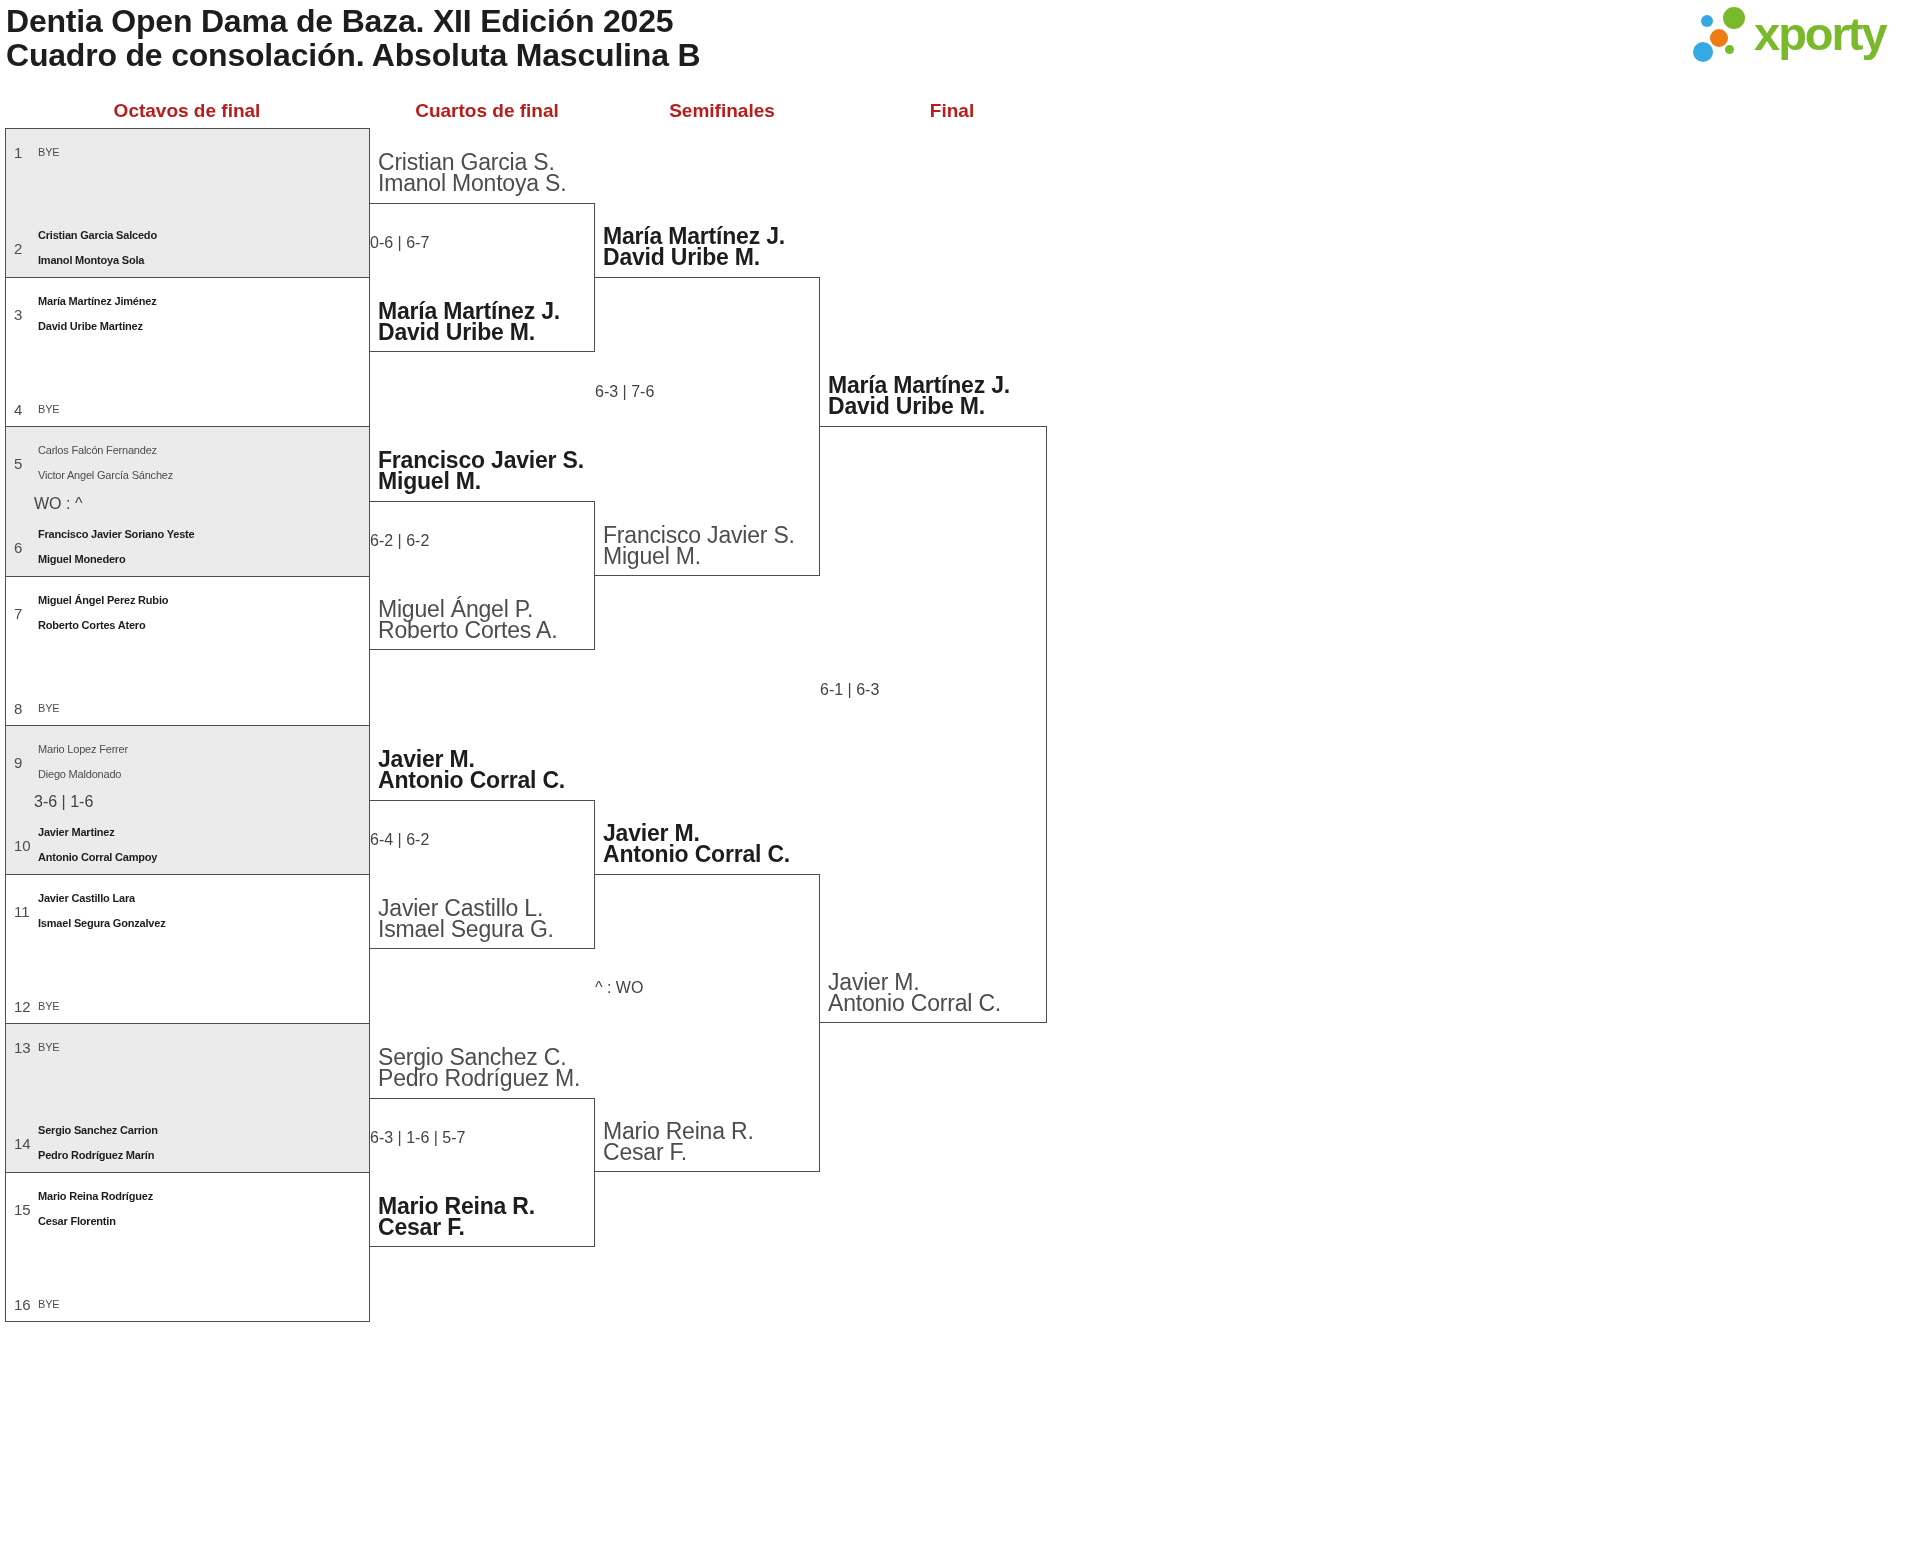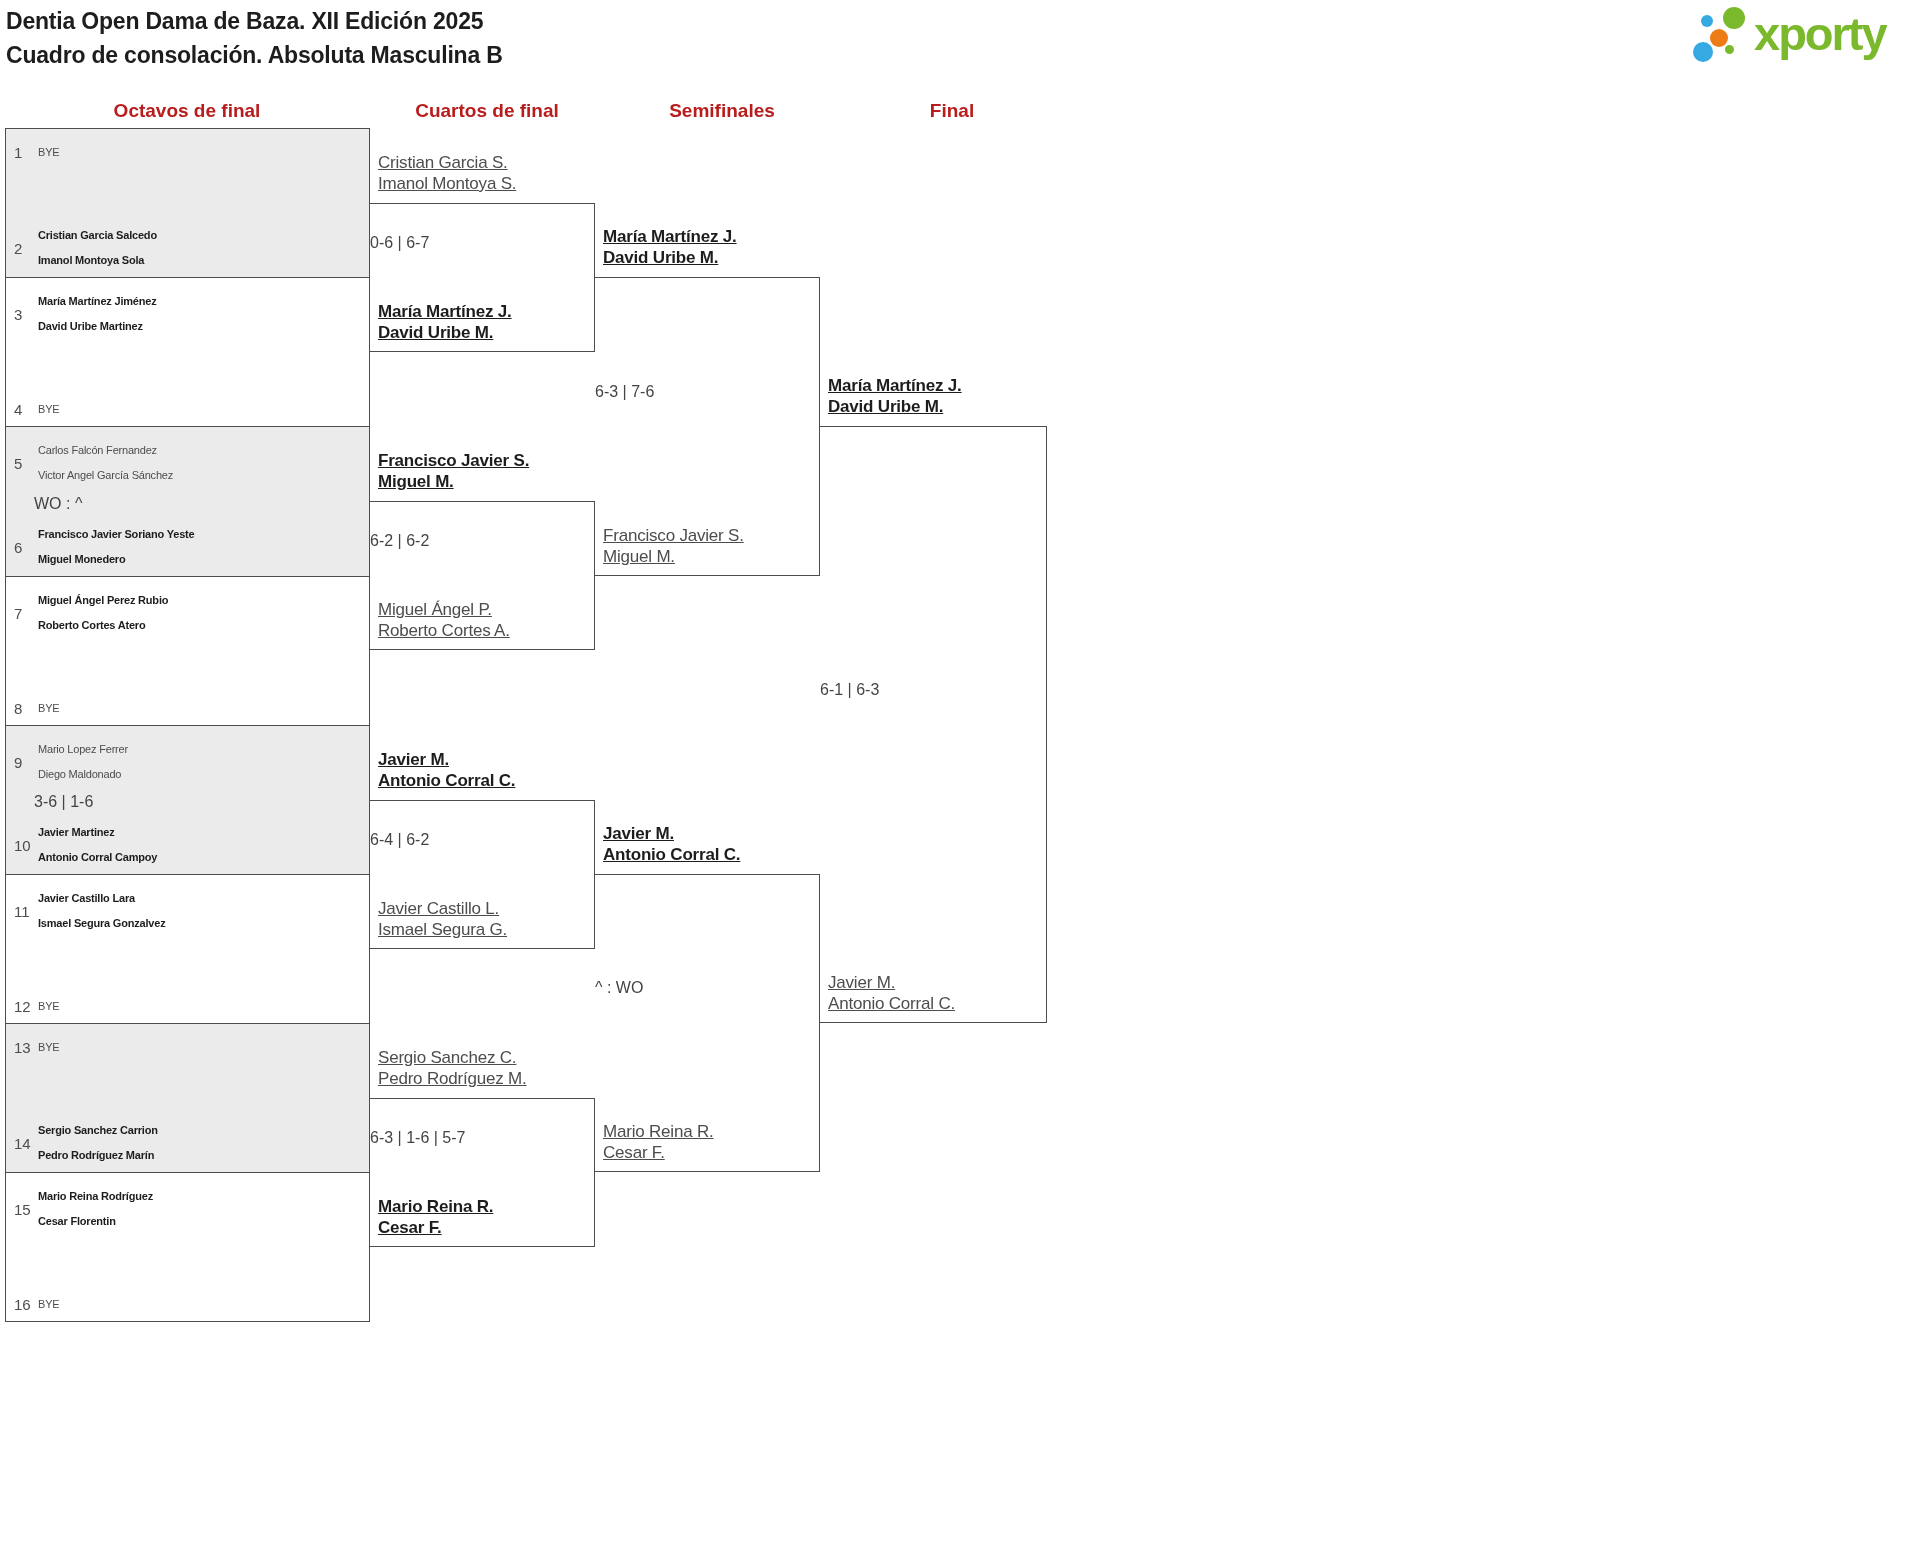--- a/index.html
+++ b/index.html
@@ -3,21 +3,21 @@
 <meta charset="utf-8">
 <style>
   html, body { margin: 0; padding: 0; background: #ffffff; }
   .canvas {
     position: relative; width: 1920px; height: 1558px;
     background: #ffffff; overflow: hidden;
     font-family: "Liberation Sans", sans-serif;
     color: #1d1d1d;
   }
   
-  .title { position: absolute; left: 6px; top: 4px; font-size: 23px; font-weight: 700; line-height: 34px; color: #1d1d1d; letter-spacing: -0.2px; }
+  .title { position: absolute; left: 6px; top: 4px; font-size: 32px; font-weight: 700; line-height: 34px; color: #1d1d1d; letter-spacing: -0.2px; }
   
   .logo { position: absolute; left: 1688px; top: 4px; width: 232px; height: 64px; }
   .logo .dot { position: absolute; border-radius: 50%; }
   .logo .d-blue-sm   { left: 13px;   top: 11px;   width: 12px; height: 12px; }
   .logo .d-green-lg  { left: 35px;   top: 3px;    width: 22px; height: 22px; }
   .logo .d-orange    { left: 22px;   top: 25px;   width: 18px; height: 18px; }
   .logo .d-green-sm  { left: 37px;   top: 41px;   width: 9px;  height: 9px; }
   .logo .d-blue-lg   { left: 5px;    top: 38px;   width: 20px; height: 20px; }
   .logo .wordmark { position: absolute; left: 66px; top: 2px; font-size: 47px; line-height: 56px; font-weight: 700; letter-spacing: -2px; }
   
@@ -50,21 +50,21 @@
   #sf1 { top: 277px;  height: 299px; }
   #sf2 { top: 874px;  height: 298px; }
   #f1  { top: 426px;  height: 597px; }
   
   .entry { position: absolute; left: 8px; right: 8px; display: flex; align-items: center; gap: 4px; }
   .entry.top { top: 11px; }
   .entry.bottom { bottom: 4px; }
   .entry .seed { width: 20px; min-width: 20px; font-size: 15px; color: #4d4d4d; }
   .names { font-size: 11px; line-height: 25px; white-space: pre-line; color: #4d4d4d; letter-spacing: -0.2px; }
   
-  .tlabel { position: absolute; left: 8px; right: 4px; font-size: 17px; line-height: 21px; white-space: pre-line; color: #4d4d4d; letter-spacing: -0.2px; text-decoration: underline; }
+  .tlabel { position: absolute; left: 8px; right: 4px; font-size: 23px; line-height: 21px; white-space: pre-line; color: #4d4d4d; letter-spacing: -0.2px; }
   .tlabel.t1 { bottom: calc(100% + 10px); }
   .tlabel.t2 { bottom: 8px; }
   .winner { font-weight: 700; color: #1d1d1d; }
   
   .score { position: absolute; left: 0; width: 100%; text-align: left; font-size: 16px; line-height: 20px; color: #444444; }
   .r16 .score { top: calc(50% - 8px); margin-left: 28px; }
   .qf .score, .sf .score, .fin .score { top: calc(50% - 45px); }
 </style>
 </head>
 <body>

